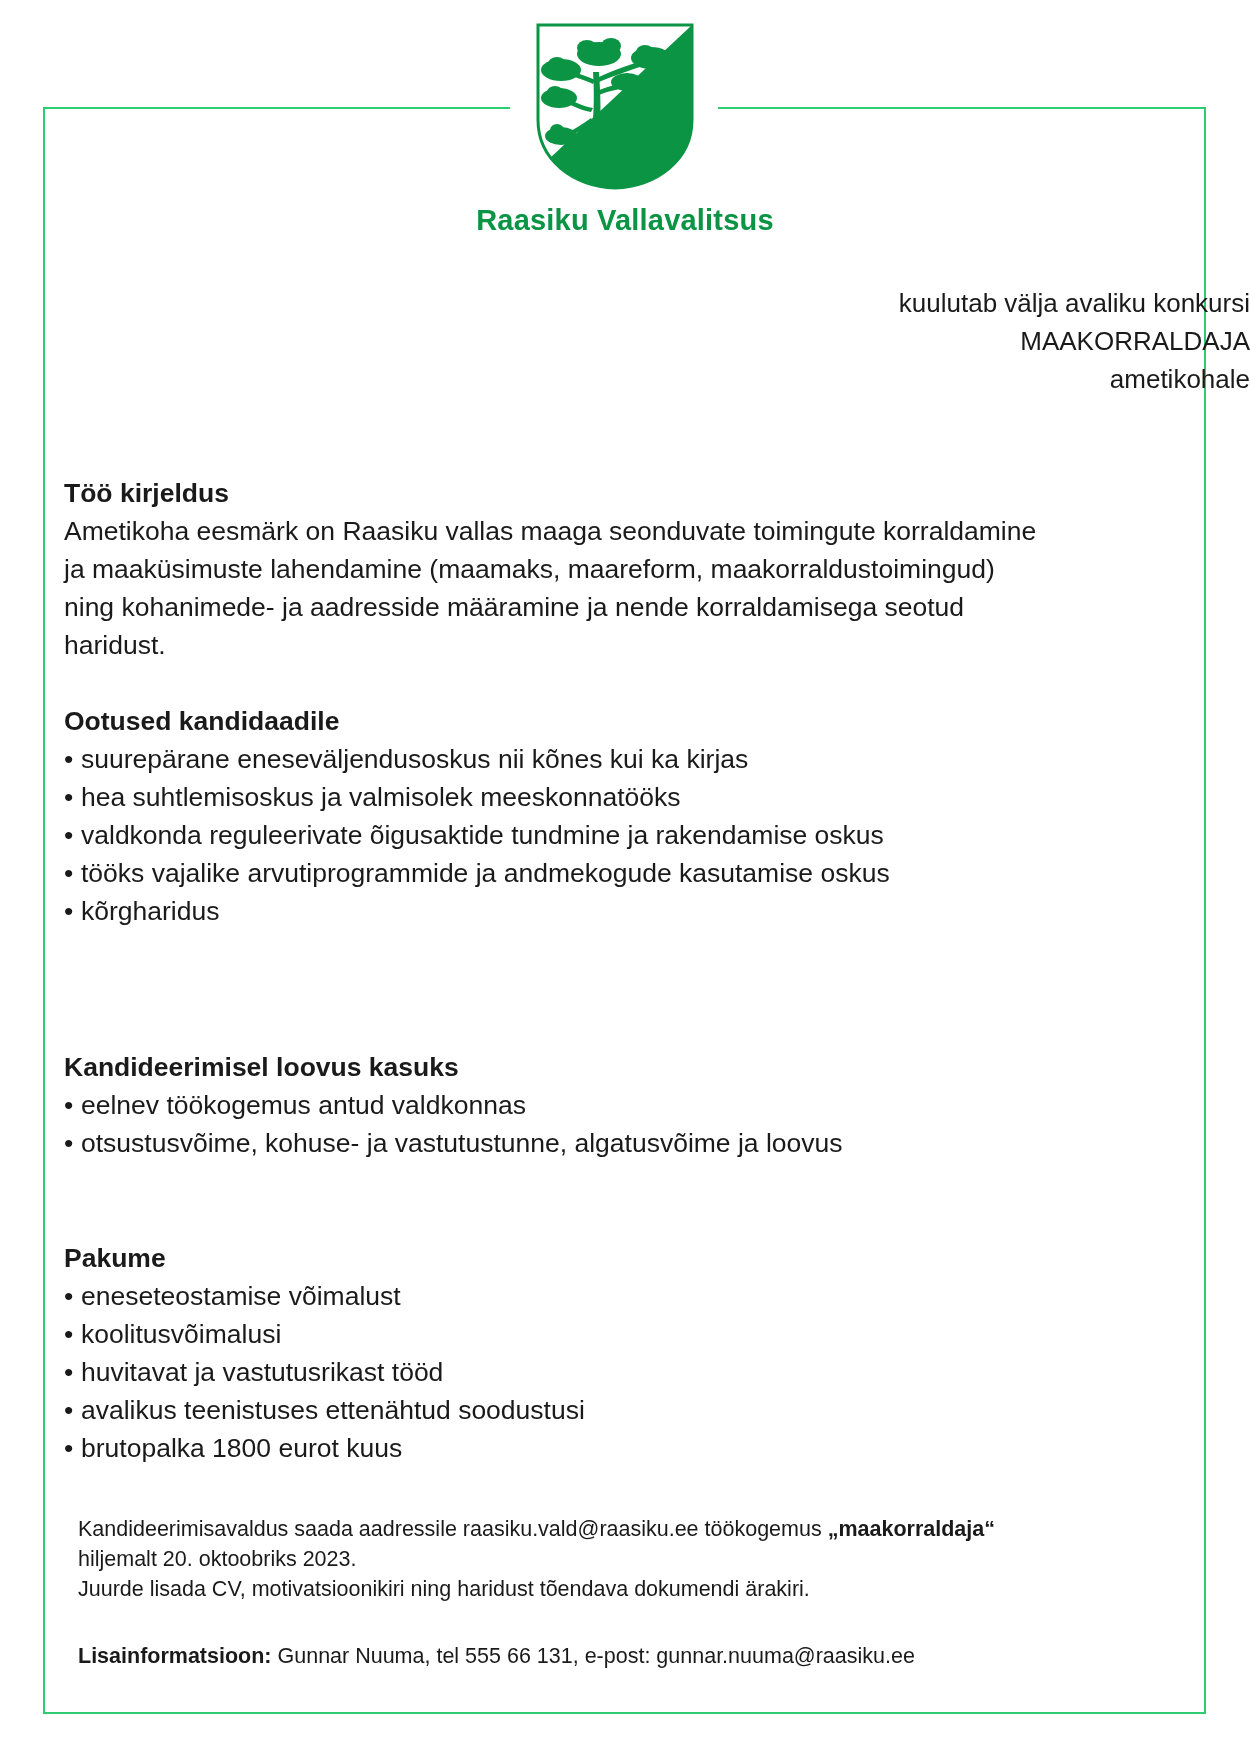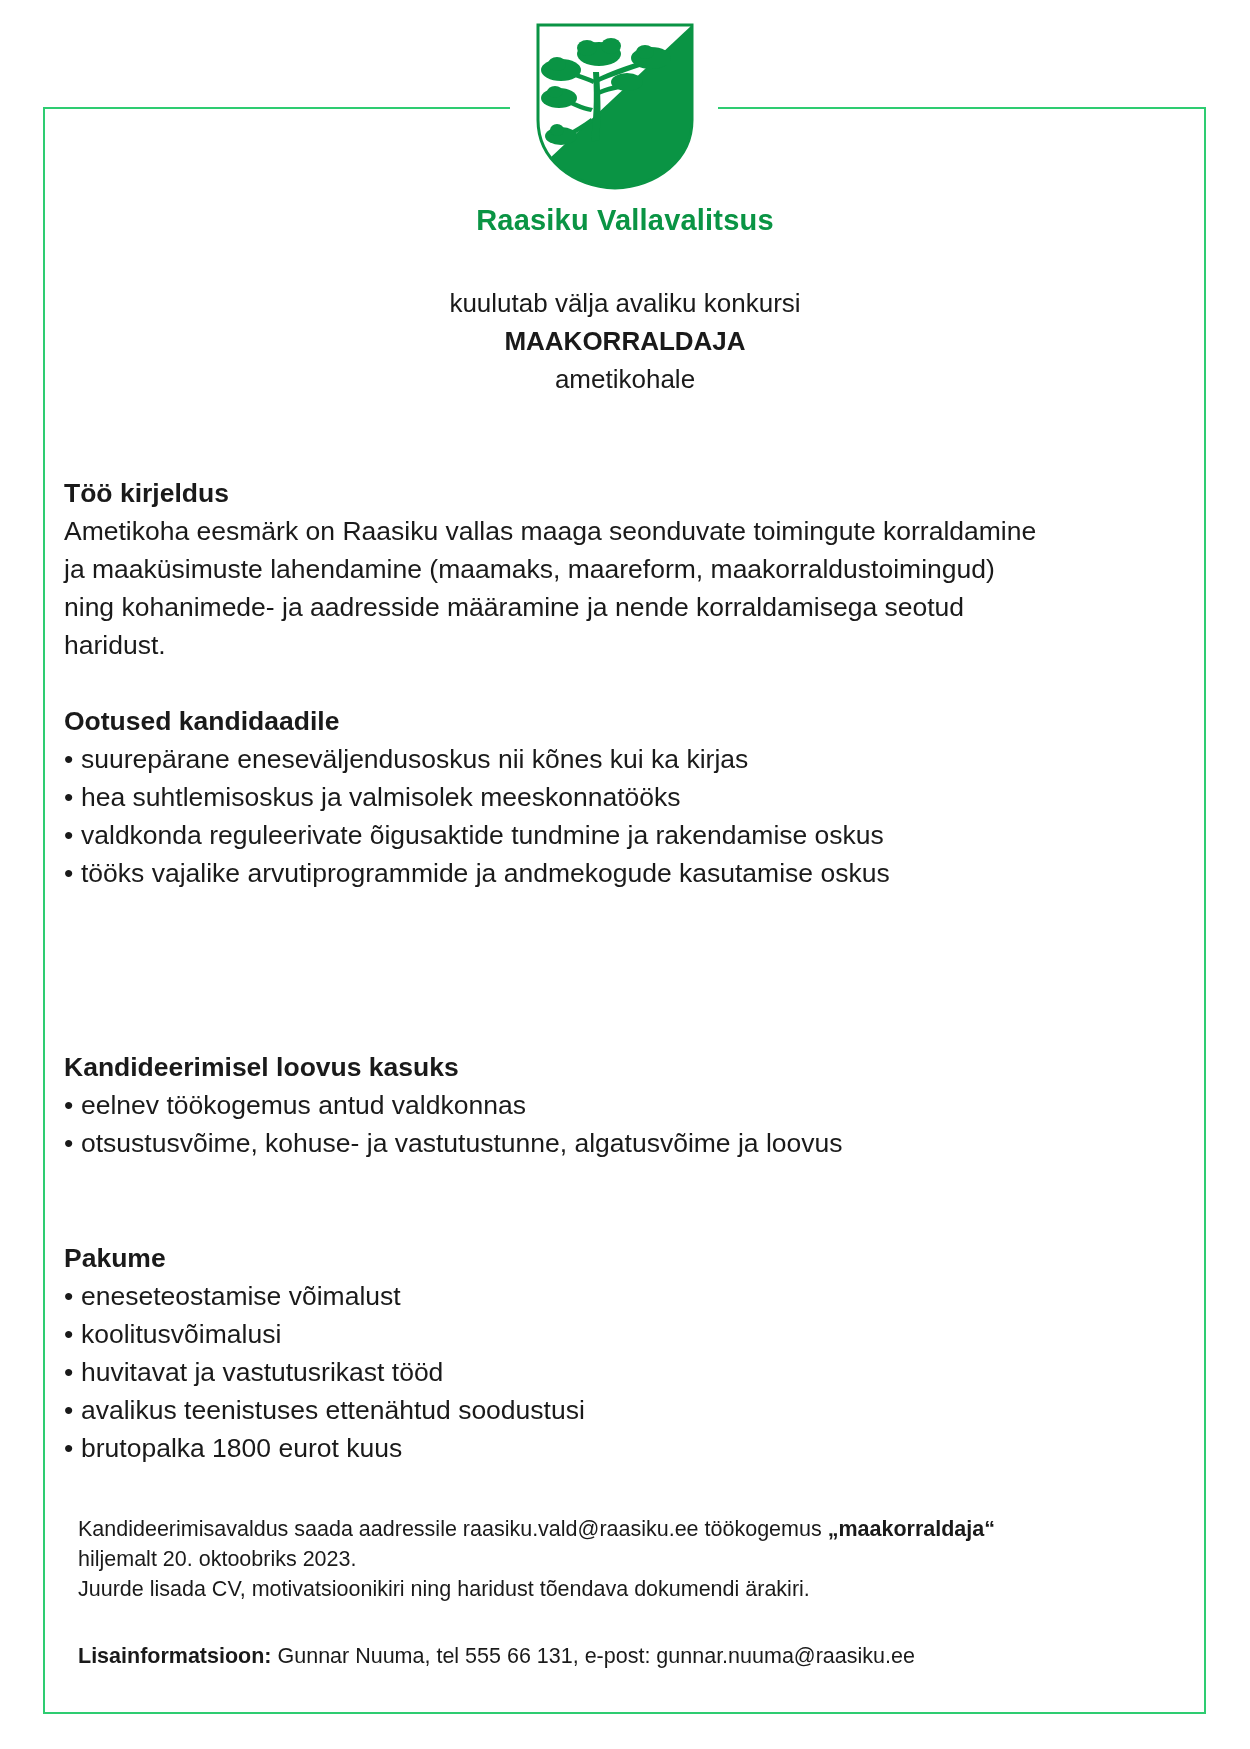--- a/index.html
+++ b/index.html
@@ -57,26 +57,26 @@
       font-weight: bold;
       font-size: 29px;
       color: #0a9444;
       letter-spacing: 0.2px;
     }
     .announce {
       position: absolute;
       left: 0;
       width: 1250px;
       top: 284px;
-      text-align: center;
+      text-align: right;
       font-size: 26px;
       line-height: 38px;
     }
     .announce .position-title {
-      font-weight: bold;
+      font-weight: normal;
       display: block;
     }
     .announce span { display: block; }
     .content {
       position: absolute;
       left: 64px;
       width: 1100px;
       font-size: 26.5px;
       line-height: 38px;
     }
@@ -166,20 +166,21 @@
   <span class="para">haridust.</span>
 </div>
 
 <div class="content" style="top: 702px;">
   <span class="section-title">Ootused kandidaadile</span>
   <ul class="bullets">
     <li><span class="dot">•</span><span>suurepärane eneseväljendusoskus nii kõnes kui ka kirjas</span></li>
     <li><span class="dot">•</span><span>hea suhtlemisoskus ja valmisolek meeskonnatööks</span></li>
     <li><span class="dot">•</span><span>valdkonda reguleerivate õigusaktide tundmine ja rakendamise oskus</span></li>
     <li><span class="dot">•</span><span>tööks vajalike arvutiprogrammide ja andmekogude kasutamise oskus</span></li>
+    <li><span class="dot">•</span><span>kõrgharidus</span></li>
   </ul>
 </div>
 
 <div class="content" style="top: 1048px;">
   <span class="section-title">Kandideerimisel loovus kasuks</span>
   <ul class="bullets">
     <li><span class="dot">•</span><span>eelnev töökogemus antud valdkonnas</span></li>
     <li><span class="dot">•</span><span>otsustusvõime, kohuse- ja vastutustunne, algatusvõime ja loovus</span></li>
   </ul>
 </div>

